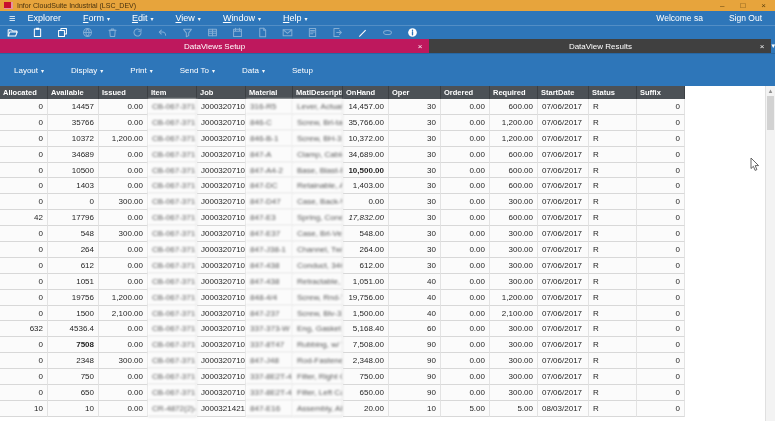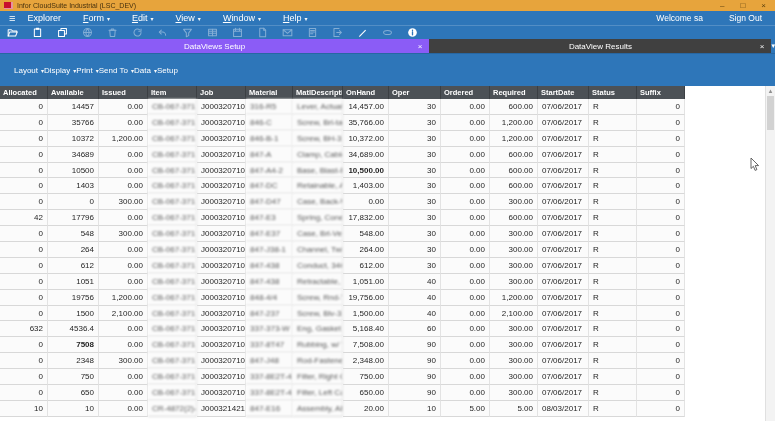--- a/index.html
+++ b/index.html
@@ -23,26 +23,26 @@
   .menu-item .u { text-decoration:underline; }
   .arr { font-size:6px; opacity:.95; }
   .menubar-right { margin-left:auto; display:flex; gap:26px; font-size:8.5px; padding-right:4px; }
   
   .toolbar { height:14px; background:#2E76B9; border-top:1px solid rgba(255,255,255,.18); display:flex; align-items:center; padding:0 7px; gap:14px; flex:0 0 auto; }
   .tb-icon { display:flex; }
   .tb-icon.disabled { opacity:.4; }
   
   .tabstrip { height:14px; background:#2E76B9; display:flex; flex:0 0 auto; }
   .tab { display:flex; align-items:center; justify-content:center; color:#fff; font-size:8px; position:relative; white-space:nowrap; }
-  .tab-0 { width:468px; background:#8b5cf6; }
+  .tab-0 { width:468px; background:#be185d; }
   .tab-1 { width:373px; background:#404040; }
   .tab-close { position:absolute; right:7px; font-size:8px; opacity:.95; }
   .tab-overflow { flex:1; display:flex; align-items:center; justify-content:center; color:#fff; font-size:7px; }
   
-  .formmenu { height:13px; background:#2E76B9; border-top:1px solid rgba(0,0,0,.12); color:#fff; display:flex; align-items:center; font-size:8px; padding:16px 14px; flex:0 0 auto; }
+  .formmenu { height:13px; background:#2E76B9; border-top:1px solid rgba(0,0,0,.12); color:#fff; display:flex; align-items:center; font-size:8px; padding:16px 14px; gap:27px; flex:0 0 auto; }
   .fm-item { display:flex; align-items:center; gap:3px; white-space:nowrap; }
   
   .grid-wrap { flex:1 1 auto; position:relative; background:#fff; overflow:hidden; }
   .grid-header { display:flex; height:13px; }
   .gh-cell { background:#4C5156; color:#fff; font-size:7.5px; font-weight:bold; line-height:13px; padding:0 3px; border-right:1px solid #3b3f43; overflow:hidden; white-space:nowrap; flex:0 0 auto; }
   .grid-row { display:flex; height:15.9px; }
   .g-cell { font-size:8px; color:#1f1f1f; line-height:15px; padding:0 4px; border-right:1px solid #e3e3e3; border-bottom:1px solid #d8d8d8; overflow:hidden; white-space:nowrap; background:#fbfbfb; flex:0 0 auto; }
   .g-cell.right { text-align:right; }
   .g-cell.blurred { filter:blur(1.2px); color:#5a5a5a; }
   
@@ -378,21 +378,21 @@
           <div class="g-cell right" style="width: 48px;">0</div>
         </div>
         <div class="grid-row">
           <div class="g-cell right" style="width: 48px;">42</div>
           <div class="g-cell right" style="width: 51px;">17796</div>
           <div class="g-cell right" style="width: 49px;">0.00</div>
           <div class="g-cell blurred" style="width: 49px;">CB-067-371</div>
           <div class="g-cell" style="width: 49px;">J000320710</div>
           <div class="g-cell blurred" style="width: 47px;">847-E3</div>
           <div class="g-cell blurred" style="width: 50px;">Spring, Cone-Rebel</div>
-          <div class="g-cell right" style="width: 46px;">17,832.00</div>
+          <div class="g-cell right" style="width: 46px; font-style: italic;">17,832.00</div>
           <div class="g-cell right" style="width: 52px;">30</div>
           <div class="g-cell right" style="width: 49px;">0.00</div>
           <div class="g-cell right" style="width: 48px;">600.00</div>
           <div class="g-cell" style="width: 51px;">07/06/2017</div>
           <div class="g-cell" style="width: 48px;">R</div>
           <div class="g-cell right" style="width: 48px;">0</div>
         </div>
         <div class="grid-row">
           <div class="g-cell right" style="width: 48px;">0</div>
           <div class="g-cell right" style="width: 51px;">548</div>

